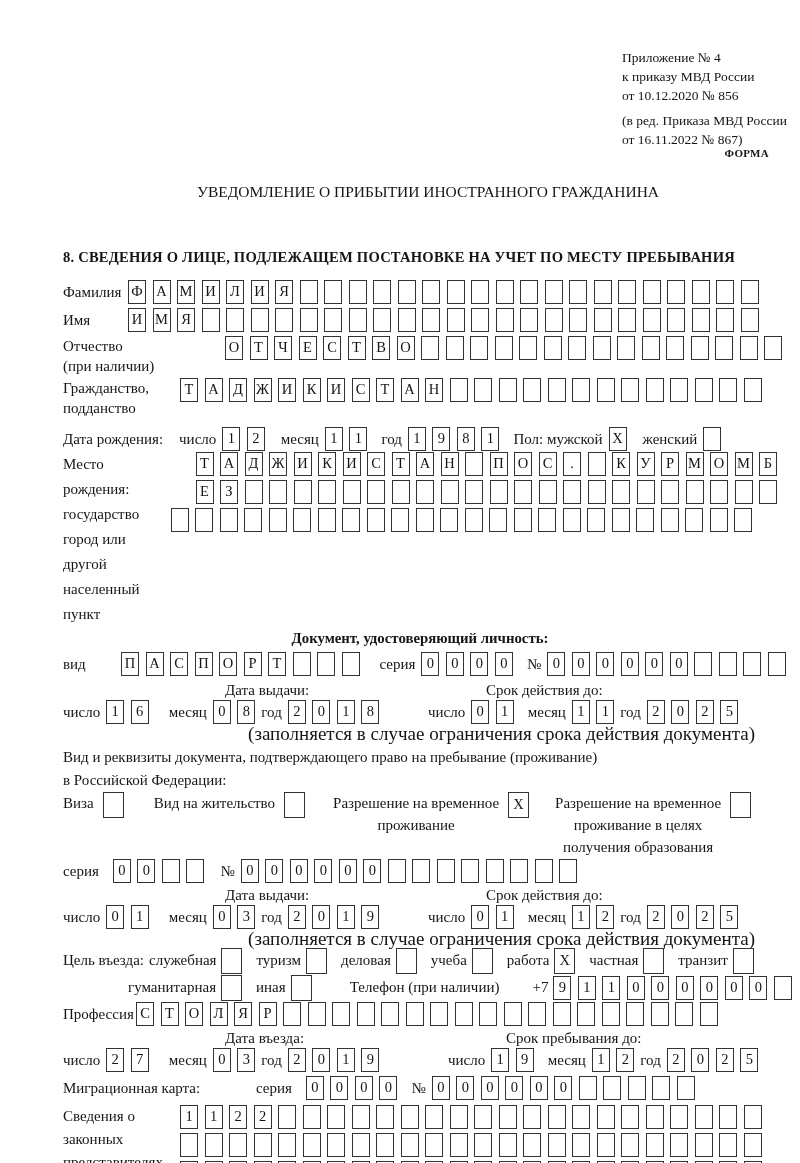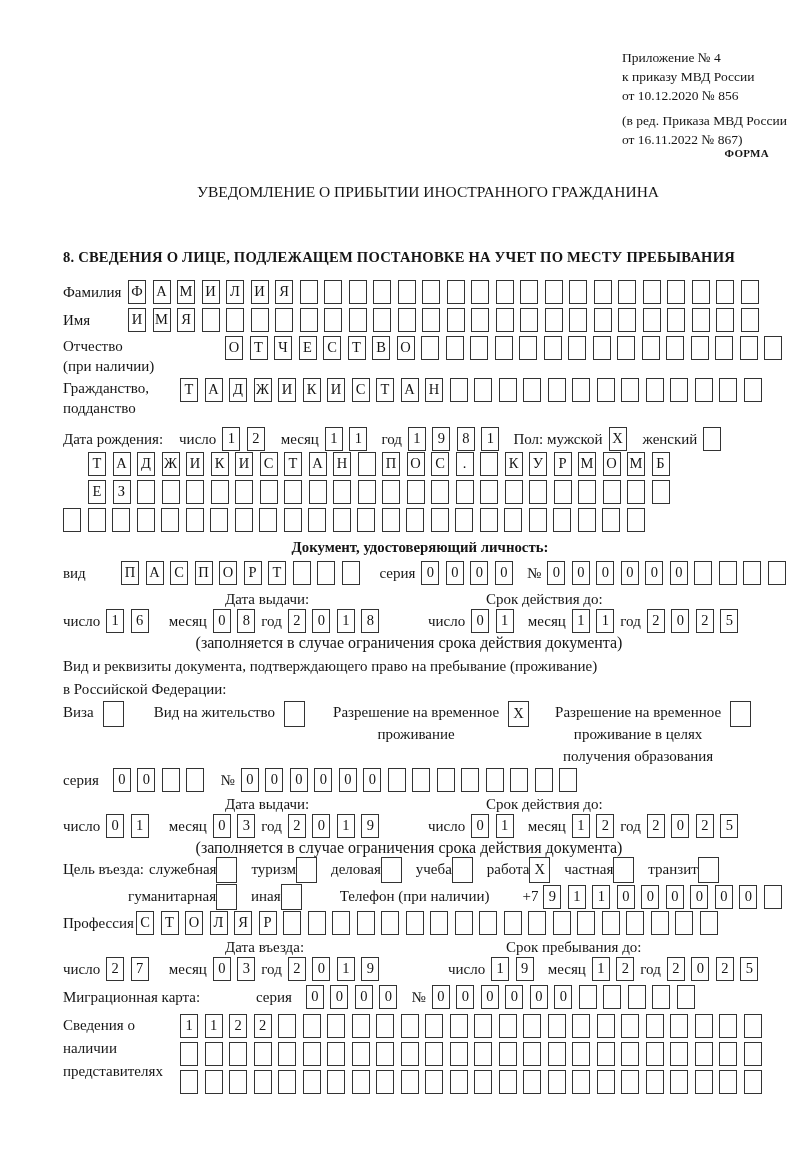--- a/index.html
+++ b/index.html
@@ -39,29 +39,29 @@
   .stackrows .boxes { display:inline-flex; margin-bottom:4px; }
   .indent25 { margin-left:25px; }
   
   .doc-heading { text-align:center; font-weight:bold; font-size:14.8px; line-height:18px; margin-bottom:4px; }
   .dates { display:flex; }
   .dcol1 { flex:none; width:365px; }
   .dcol2 { flex:1; }
   .dhead { line-height:18px; }
   .dhead1 { padding-left:162px; }
   .dhead2 { padding-left:58px; }
-  .note { text-align:center; padding-right:22px; font-size:16px; line-height:17px; }
+  .note { text-align:right; padding-right:22px; font-size:19px; line-height:17px; }
   .intro { line-height:23px; }
   
   .permits { display:flex; align-items:flex-start; }
   .pitem { display:flex; align-items:flex-start; gap:9px; }
   .plines { text-align:center; line-height:22px; }
   
   .optrow { display:flex; align-items:center; gap:5px; height:27px; }
-  .opt { display:flex; align-items:center; margin-right:9px; }
+  .opt { display:flex; align-items:center; gap:5px; margin-right:9px; }
 </style>
 </head>
 <body>
 
 <div class="page">
 
   <div class="appendix">
     <div>Приложение № 4</div>
     <div>к приказу МВД России</div>
     <div>от 10.12.2020 № 856</div>
@@ -230,20 +230,26 @@
       <span class="boxes">
           <span class="cell">X</span>
         </span>
       <span class="dl ml10">женский</span>
       <span class="boxes">
           <span class="cell"></span>
         </span>
     </div>
 
     <div class="twocol mb2">
+      <div class="w117 lines4">
+        <div>Место рождения:</div>
+        <div>государство</div>
+        <div>город или другой</div>
+        <div>населенный пункт</div>
+      </div>
       <div class="stackrows">
         <div><span class="boxes indent25">
               <span class="cell">Т</span>
               <span class="cell">А</span>
               <span class="cell">Д</span>
               <span class="cell">Ж</span>
               <span class="cell">И</span>
               <span class="cell">К</span>
               <span class="cell">И</span>
               <span class="cell">С</span>
@@ -689,21 +695,21 @@
           <span class="cell"></span>
           <span class="cell"></span>
           <span class="cell"></span>
           <span class="cell"></span>
         </span>
     </div>
 
     <div class="twocol">
       <div class="w117 lines6">
         <div>Сведения о</div>
-        <div>наличии</div>
+        <div>законных</div>
         <div>представителях</div>
 
       </div>
       <div class="stackrows">
         <div><span class="boxes">
               <span class="cell">1</span>
               <span class="cell">1</span>
               <span class="cell">2</span>
               <span class="cell">2</span>
               <span class="cell"></span>

